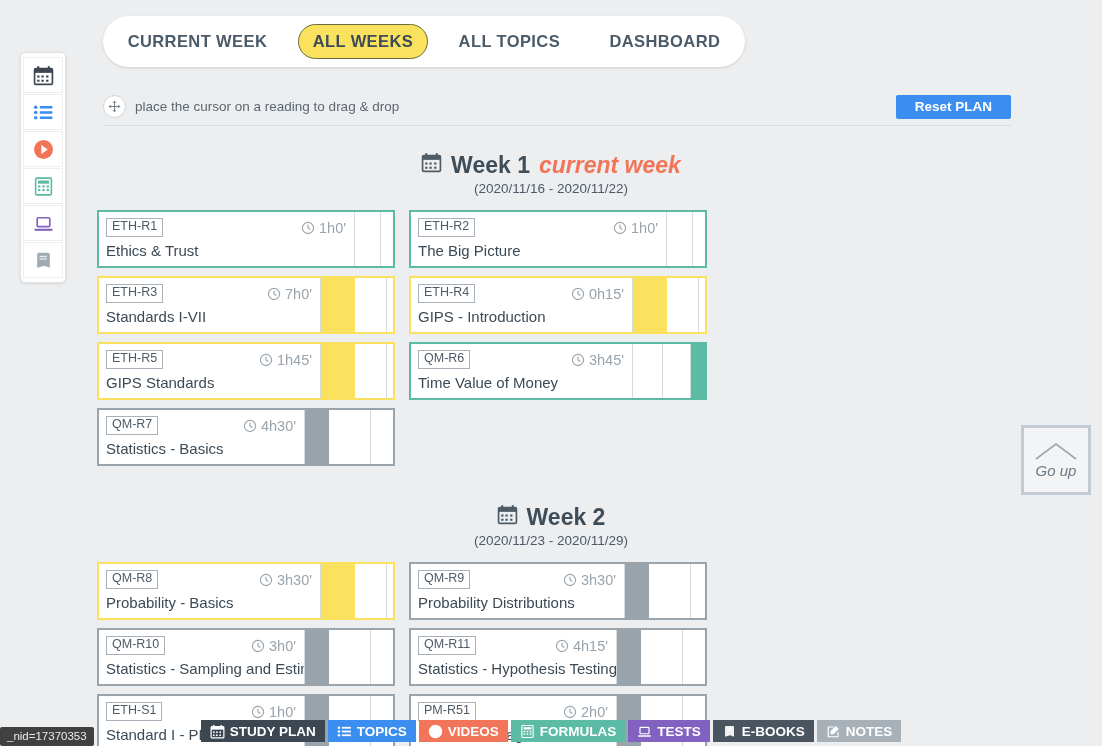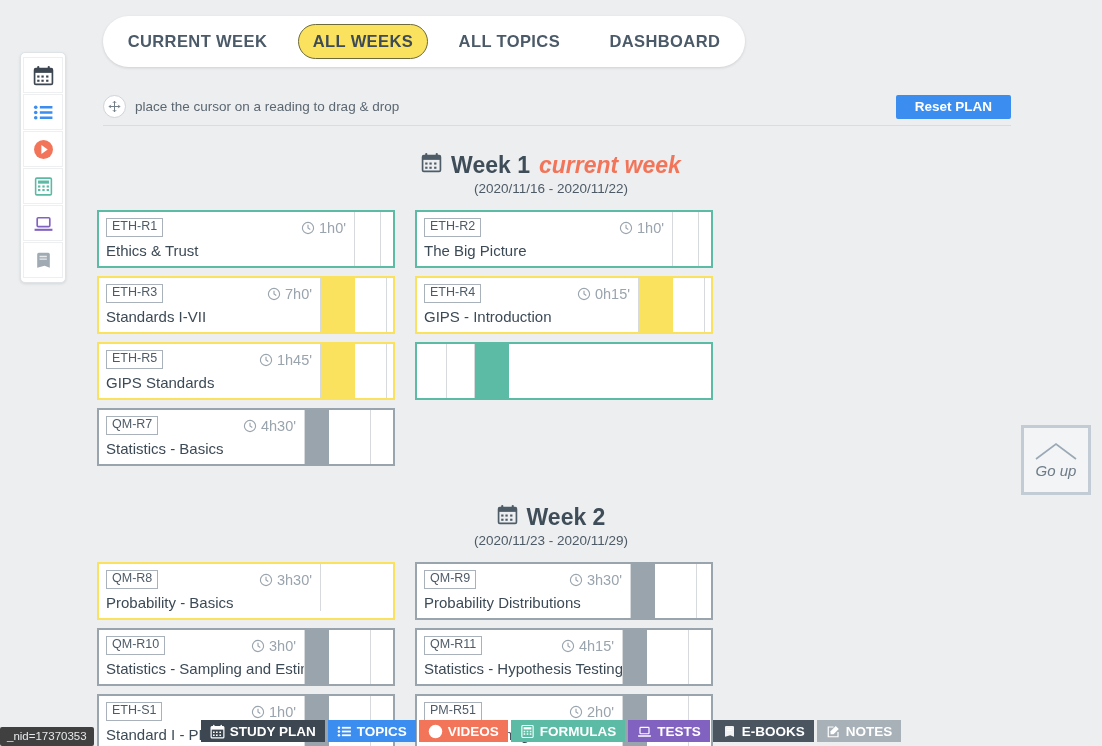--- a/index.html
+++ b/index.html
@@ -103,21 +103,21 @@
     font-size: 23px; color: #3f4d59; font-weight: 700;
     display: flex; align-items: center; justify-content: center; gap: 9px;
   }
   .week-title .cur { color: #f2755a; font-style: italic; font-weight: 700; }
   .week-range { font-size: 13.5px; color: #4d5a66; margin-top: 2px; }
   .cal-ico { color: #4e5c68; }
 
   
   .cards {
     display: flex; flex-wrap: wrap;
-    gap: 8px 20px;
+    gap: 8px 14px;
     width: 908px;
     margin: 0 auto;
   }
   .card {
     width: 298px; height: 58px;
     border-width: 2px; border-style: solid;
     background: #ffffff;
     display: flex;
     cursor: move;
     position: relative;
@@ -406,20 +406,35 @@
              <span>1h45'</span>
            </span>
          </div>
          <div class="title">GIPS Standards</div>
        </div>
           <div class="seg fill" style="width:34px;background:#fae25e"></div>
           <div class="seg" style="width:32px"></div>
           <div class="seg" style="width:32px"></div>
         </div>
         <div class="card" style="border-color: rgb(92, 187, 164);">
+          <div class="card-body" style="width:222px">
+         <div class="card-top">
+           <span class="code">QM-R6</span>
+           <span class="dur">
+             <span style="display:flex">
+                  <svg width="14" height="14" viewBox="0 0 16 16" fill="none" stroke="#9aa4ad" stroke-width="1.3">
+        <circle cx="8" cy="8" r="6.4"></circle>
+                    <path d="M8 4.4V8l2.6 1.8"></path>
+                  </svg>
+                </span>
+             <span>3h45'</span>
+           </span>
+         </div>
+         <div class="title">Time Value of Money</div>
+       </div>
           <div class="seg" style="width:30px"></div>
           <div class="seg" style="width:28px"></div>
           <div class="seg fill" style="width:34px;background:#5cbba4"></div>
         </div>
         <div class="card" style="border-color: rgb(154, 164, 173);">
           <div class="card-body" style="width:206px">
          <div class="card-top">
            <span class="code">QM-R7</span>
            <span class="dur">
              <span style="display:flex">
@@ -453,21 +468,21 @@
                 <rect x="8" y="14" width="2.2" height="2"></rect>
                 <rect x="12.5" y="14" width="2.2" height="2"></rect>
               </g>
             </svg></span>
        <span>Week 2</span>
 
      </div>
      <div class="week-range">(2020/11/23 - 2020/11/29)</div>
       </div>
       <div class="cards" style="margin-top: 14px;">
-        <div class="card" style="border-color: rgb(250, 226, 94); flex-direction: column;">
+        <div class="card" style="border-color: rgb(250, 226, 94);">
           <div class="card-body" style="width:222px">
          <div class="card-top">
            <span class="code">QM-R8</span>
            <span class="dur">
              <span style="display:flex">
                   <svg width="14" height="14" viewBox="0 0 16 16" fill="none" stroke="#9aa4ad" stroke-width="1.3">
         <circle cx="8" cy="8" r="6.4"></circle>
                     <path d="M8 4.4V8l2.6 1.8"></path>
                   </svg>
                 </span>

